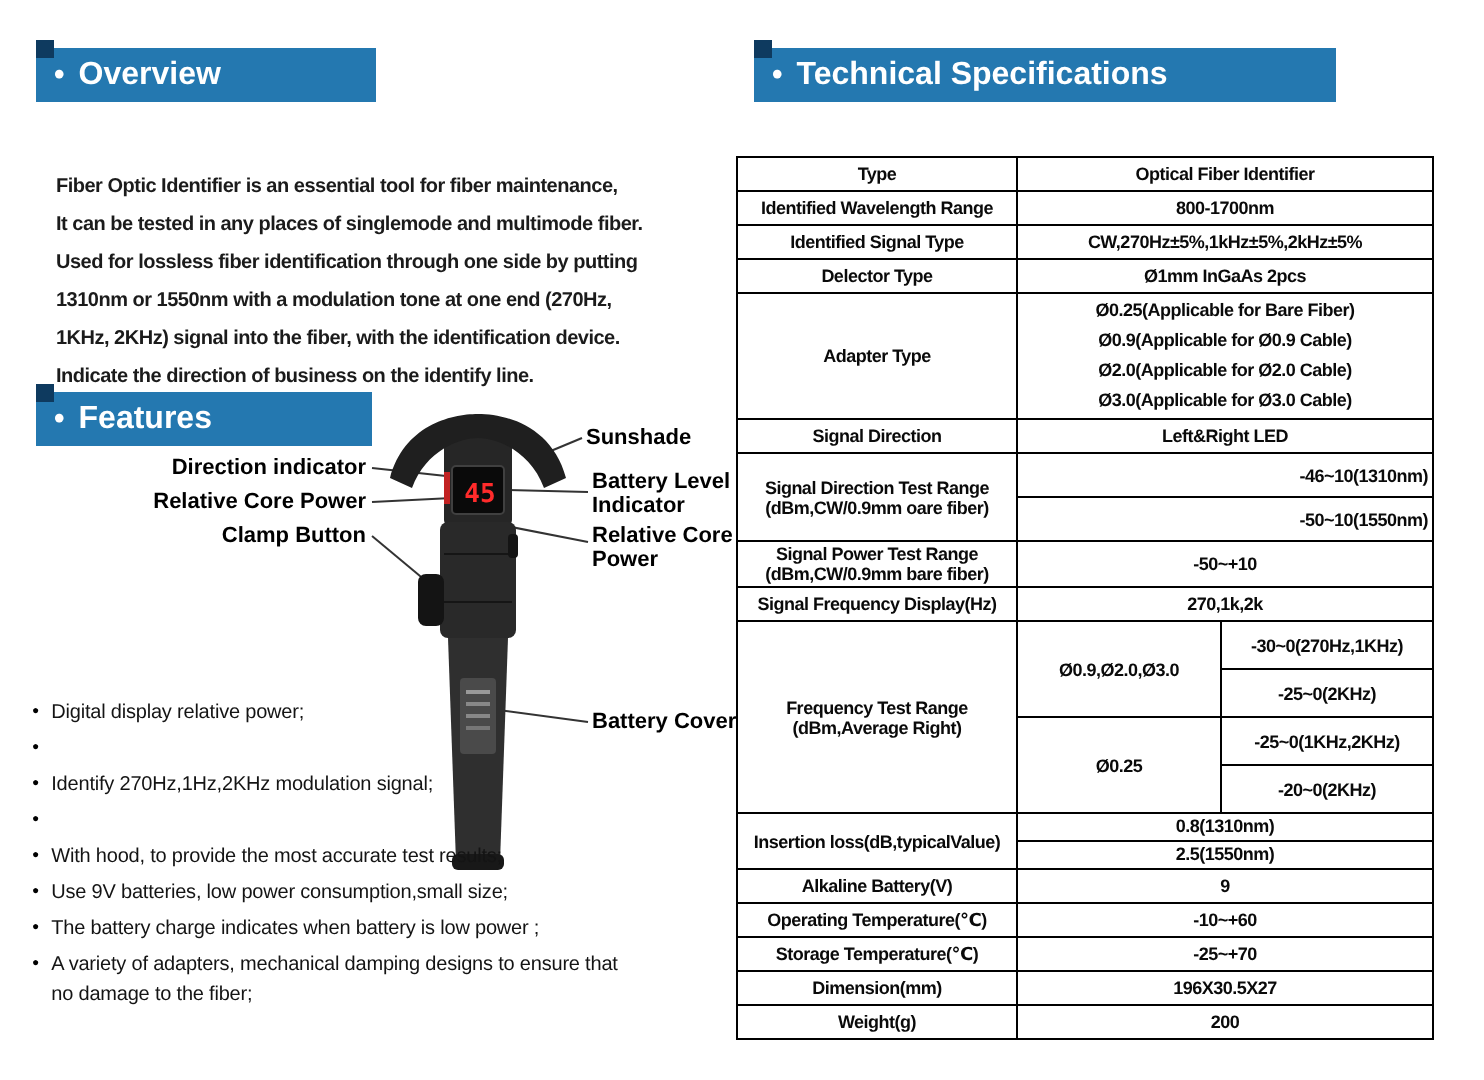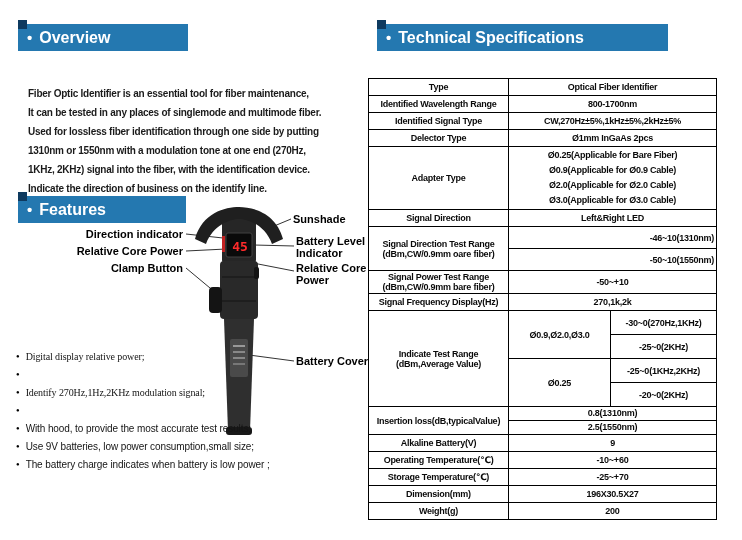--- a/index.html
+++ b/index.html
@@ -24,21 +24,21 @@
   .figure{position:absolute;left:20px;top:205px;width:360px;height:242px;}
   .figure svg{position:absolute;left:0;top:0;}
   .co{position:absolute;font-size:11px;font-weight:bold;line-height:12px;color:#000;}
   .co-l{left:43px;width:120px;text-align:right;white-space:nowrap;}
 
   
   .features-list{position:absolute;left:16px;top:349px;margin:0;padding:0;list-style:none;}
   .feat{display:flex;margin-bottom:3px;}
   .fb{font-size:6px;line-height:15px;margin-right:6px;color:#000;}
   .ft{font-size:10px;letter-spacing:-0.1px;line-height:15px;color:#141414;}
-  .w1{width:230px;font-family:Liberation Serif, serif;}
+  .w1{width:230px;}
   .w2{width:292px;}
 
   
   .specs{position:absolute;left:368px;top:78px;width:348px;border-collapse:collapse;table-layout:fixed;}
   .specs td{border:1px solid #000;font-size:9px;font-weight:bold;letter-spacing:-0.25px;
             text-align:center;vertical-align:middle;padding:1px 2px;height:14px;color:#0a0a0a;}
   .specs td.vh21{height:19px;text-align:right;}
   .specs td.vh23{height:21px;}
   .specs td.vh11{height:10px;line-height:11px;}
   .specs .adp div{line-height:15px;}
@@ -130,20 +130,24 @@
         <span class="ft w2">With hood, to provide the most accurate test results;</span>
       </li>
     <li class="feat">
         <span class="fb">●</span>
         <span class="ft w2">Use 9V batteries, low power consumption,small size;</span>
       </li>
     <li class="feat">
         <span class="fb">●</span>
         <span class="ft w2">The battery charge indicates when battery is low power ;</span>
       </li>
+    <li class="feat">
+        <span class="fb">●</span>
+        <span class="ft w2">A variety of adapters, mechanical damping designs to ensure that no damage to the fiber;</span>
+      </li>
   </ul>
 
   <div class="banner banner-specs">
     <span class="bullet">•</span>
     <span>Technical Specifications</span>
   </div>
 
   <table class="specs">
     <colgroup>
         <col style="width:140px">
@@ -189,21 +193,21 @@
       </tr>
       <tr>
         <td>Signal Power Test Range (dBm,CW/0.9mm bare fiber)</td>
         <td colspan="2">-50~+10</td>
       </tr>
       <tr>
         <td>Signal Frequency Display(Hz)</td>
         <td colspan="2">270,1k,2k</td>
       </tr>
       <tr>
-        <td rowspan="4">Indicate Test Range (dBm,Average Value)</td>
+        <td rowspan="4">Frequency Test Range (dBm,Average Right)</td>
         <td rowspan="2" class="vh23">Ø0.9,Ø2.0,Ø3.0</td>
         <td class="vh23">-30~0(270Hz,1KHz)</td>
       </tr>
       <tr>
         <td class="vh23">-25~0(2KHz)</td>
       </tr>
       <tr>
         <td rowspan="2" class="vh23">Ø0.25</td>
         <td class="vh23">-25~0(1KHz,2KHz)</td>
       </tr>

